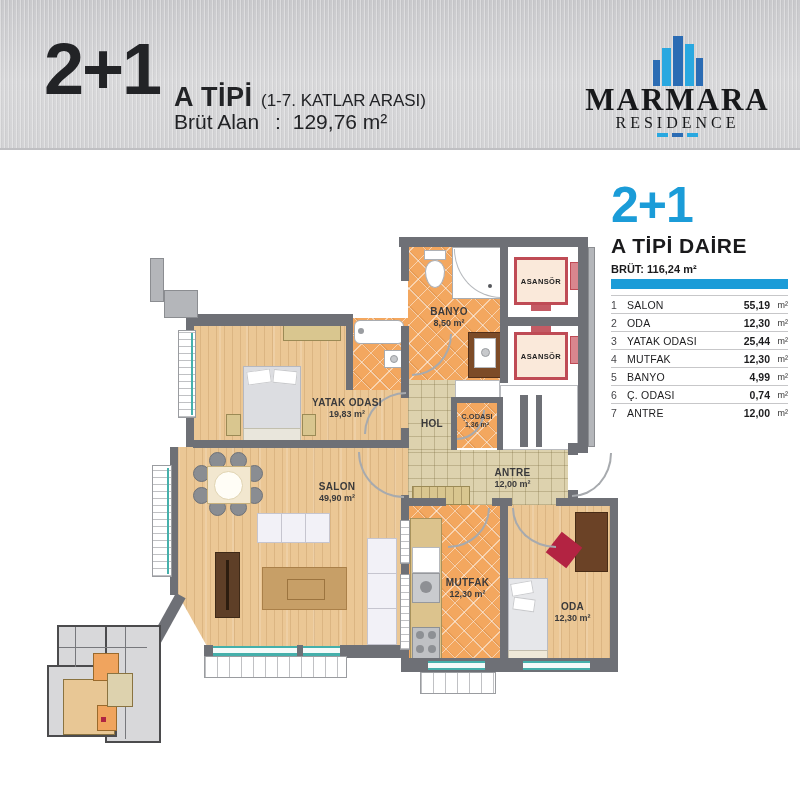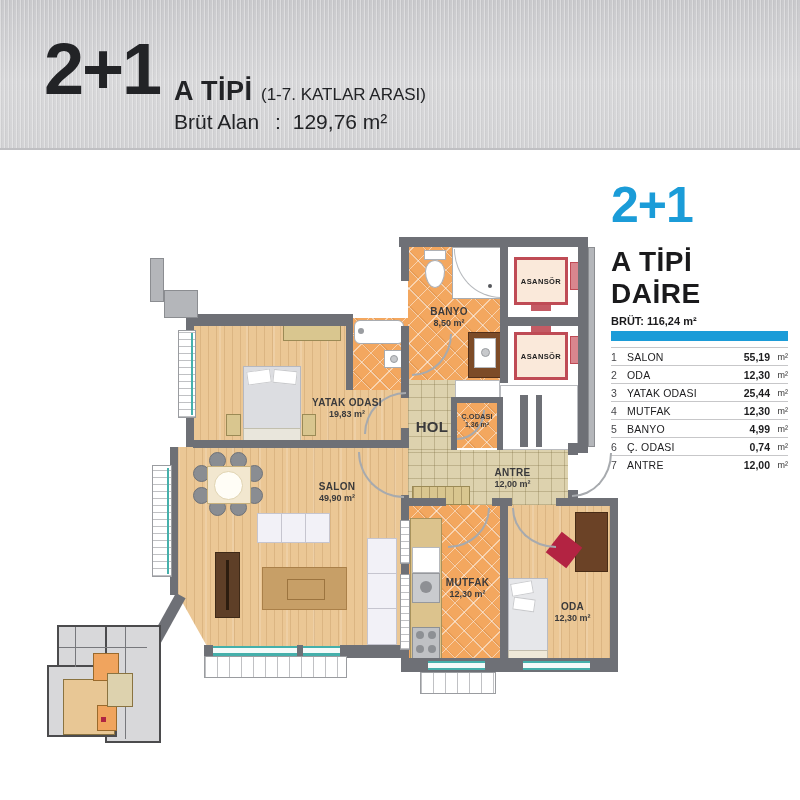--- a/index.html
+++ b/index.html
@@ -6,39 +6,39 @@
   body{font-family:"Liberation Sans",sans-serif;background:#ffffff;}
   .page{position:relative;width:800px;height:800px;background:#ffffff;overflow:hidden;}
 
   
   .header{position:absolute;left:0;top:0;width:800px;height:148px;
     background:linear-gradient(180deg,#c9c9cc 0%,#d8d8da 55%,#d3d3d5 100%);
     border-bottom:2px solid #bfbfc2;}
   .header .stripes{position:absolute;inset:0;
     background:repeating-linear-gradient(90deg,rgba(255,255,255,0.35) 0 1px,rgba(0,0,0,0.03) 1px 2px,transparent 2px 4px);}
   .h-type{position:absolute;left:44px;top:28px;font-size:72px;font-weight:bold;color:#222326;letter-spacing:-2px;}
-  .h-row{position:absolute;left:174px;top:76px;color:#222326;white-space:nowrap;}
+  .h-row{position:absolute;left:174px;top:82px;color:#222326;white-space:nowrap;}
   .h-title{font-size:27px;font-weight:bold;letter-spacing:0.5px;}
   .h-subtitle{font-size:17px;font-weight:normal;margin-left:4px;}
   .h-brut{position:absolute;left:174px;top:110px;font-size:21px;color:#222326;white-space:nowrap;}
   .h-brut b{font-weight:normal;}
 
   
   .logo{position:absolute;left:585px;top:34px;width:185px;height:104px;text-align:center;}
   .logo-bars{position:absolute;left:0;right:0;top:0;height:52px;display:flex;justify-content:center;align-items:flex-end;gap:2px;}
   .lbar{display:inline-block;}
   .logo-name{position:absolute;left:0;right:0;top:48px;font-family:"Liberation Serif",serif;font-size:31px;font-weight:600;color:#17181a;letter-spacing:2px;}
   .logo-sub{position:absolute;left:0;right:0;top:80px;font-family:"Liberation Serif",serif;font-size:16px;color:#17181a;letter-spacing:4px;}
   .logo-dashes{position:absolute;left:0;right:0;top:99px;display:flex;justify-content:center;gap:4px;}
   .ldash{width:11px;height:4px;}
 
   
   .legend{position:absolute;left:611px;top:180px;width:177px;}
   .lg-type{font-size:50px;font-weight:bold;letter-spacing:-1px;line-height:1.0;}
-  .lg-title{font-size:28px;font-weight:bold;color:#1a1a1c;letter-spacing:0.5px;margin-top:16px;}
+  .lg-title{font-size:21px;font-weight:bold;color:#1a1a1c;letter-spacing:0.5px;margin-top:4px;}
   .lg-brut{font-size:11px;font-weight:bold;color:#1a1a1c;margin-top:5px;}
   .lg-bar{height:10px;margin-top:4px;}
   .lg-table{margin-top:6px;}
   .lg-row{display:flex;align-items:center;height:17px;border-top:1px solid #c7c7c9;font-size:10.5px;color:#1c1c1e;}
   .lg-no{width:16px;color:#46464a;}
   .lg-name{flex:1;letter-spacing:0.2px;}
   .lg-area{font-weight:bold;text-align:right;width:34px;}
   .lg-unit{width:18px;text-align:right;font-size:9px;color:#333;}
 
   
@@ -88,20 +88,36 @@
     <div class="h-row">
       <span class="h-title">A TİPİ</span>
       <span class="h-subtitle">(1-7. KATLAR ARASI)</span>
     </div>
     <div class="h-brut">
       <span>Brüt Alan</span>
       <span style="margin:0 6px 0 10px;">:</span>
       <b>129,76</b>
       <span>m²</span>
     </div>
+    <div class="logo">
+      <div class="logo-bars">
+        <span class="lbar" style="width:7px;height:26px;background:#2b6cb4;"></span>
+        <span class="lbar" style="width:9px;height:38px;background:#29a8e0;"></span>
+        <span class="lbar" style="width:10px;height:50px;background:#2b6cb4;"></span>
+        <span class="lbar" style="width:9px;height:42px;background:#29a8e0;"></span>
+        <span class="lbar" style="width:7px;height:28px;background:#2b6cb4;"></span>
+      </div>
+      <div class="logo-name">MARMARA</div>
+      <div class="logo-sub">RESIDENCE</div>
+      <div class="logo-dashes">
+        <span class="ldash" style="background:#29a8e0;"></span>
+        <span class="ldash" style="background:#2b6cb4;"></span>
+        <span class="ldash" style="background:#29a8e0;"></span>
+      </div>
+    </div>
   </div>
 
   <div class="legend">
     <div class="lg-type" style="color:#1b9cd8;">2+1</div>
     <div class="lg-title">A TİPİ DAİRE</div>
     <div class="lg-brut">BRÜT: 116,24 m²</div>
     <div class="lg-bar" style="background:#1b9cd8;"></div>
     <div class="lg-table">
       <div class="lg-row">
         <span class="lg-no">1</span>
@@ -312,21 +328,21 @@
   </div>
   <div class="rlabel" style="left:470px;top:467px;width:85px;">
     <div class="rname">ANTRE</div>
     <div class="rarea">12,00 m²</div>
   </div>
   <div class="rlabel" style="left:452px;top:412px;width:50px;">
     <div class="rname-sm">Ç.ODASI</div>
     <div class="rarea-sm">1,36 m²</div>
   </div>
   <div class="rlabel" style="left:412px;top:418px;width:40px;">
-    <div class="rname" style="font-size:15px;">HOL</div>
+    <div class="rname" style="font-size:10px;">HOL</div>
   </div>
 
   <div class="abs" style="left:45px;top:617px;width:118px;height:138px;">
     <div class="abs" style="left:12px;top:8px;width:92px;height:52px;background:#d8d8da;border:2px solid #4b4b4d;box-sizing:border-box;"></div>
     <div class="abs" style="left:60px;top:8px;width:56px;height:118px;background:#d8d8da;border:2px solid #4b4b4d;box-sizing:border-box;"></div>
     <div class="abs" style="left:2px;top:48px;width:70px;height:72px;background:#d8d8da;border:2px solid #4b4b4d;box-sizing:border-box;"></div>
     <div class="abs" style="left:14px;top:30px;width:88px;height:1px;background:#77787c;"></div>
     <div class="abs" style="left:80px;top:10px;width:1px;height:112px;background:#77787c;"></div>
     <div class="abs" style="left:30px;top:10px;width:1px;height:40px;background:#77787c;"></div>
     <div class="abs" style="left:18px;top:62px;width:52px;height:56px;background:#e8c795;border:1px solid #8a7340;box-sizing:border-box;"></div>

